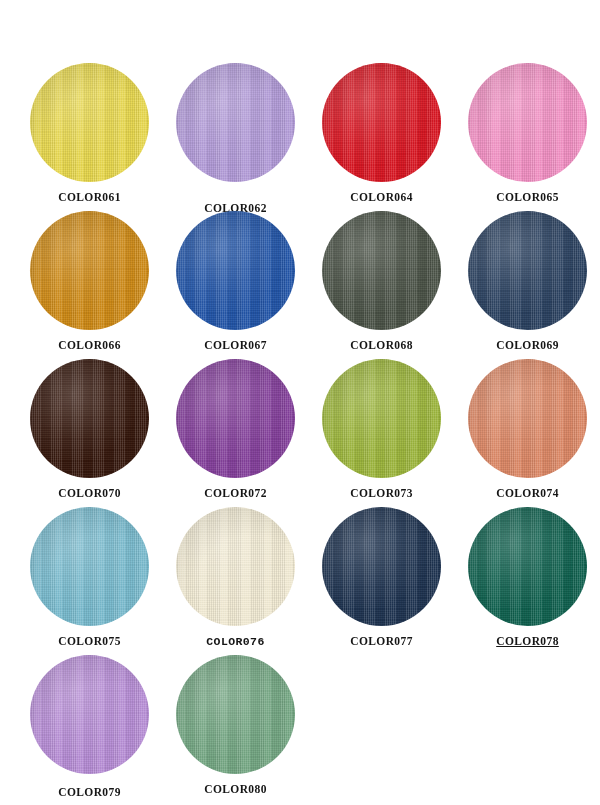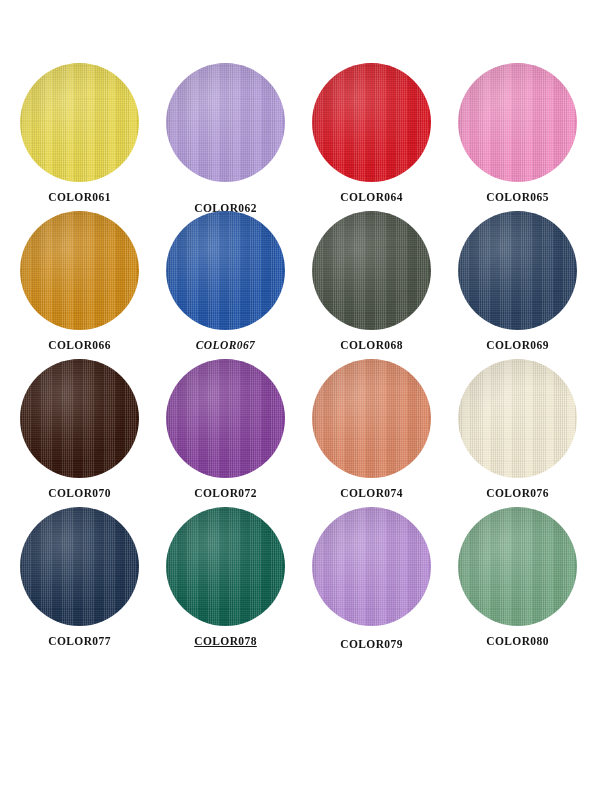--- a/index.html
+++ b/index.html
@@ -25,21 +25,21 @@
     position: absolute;
     left: 0;
     top: 0;
     width: 600px;
     height: 805px;
     display: grid;
     grid-template-columns: repeat(4, 146px);
     grid-template-rows: repeat(5, 148px);
     justify-content: start;
     align-content: start;
-    padding-left: 20px;
+    padding-left: 30px;
     padding-top: 63px;
     box-sizing: border-box;
   }
   .swatch-cell {
     position: relative;
     width: 146px;
     height: 148px;
     display: flex;
     flex-direction: column;
     align-items: flex-start;
@@ -122,45 +122,53 @@
       <div class="swatch-cell">
         <div class="swatch-disc" style="background-color: rgb(242, 145, 196);"></div>
         <div class="swatch-label" style="color: rgb(21, 21, 21);">COLOR065</div>
       </div>
       <div class="swatch-cell">
         <div class="swatch-disc" style="background-color: rgb(206, 138, 22);"></div>
         <div class="swatch-label" style="color: rgb(21, 21, 21);">COLOR066</div>
       </div>
       <div class="swatch-cell">
         <div class="swatch-disc" style="background-color: rgb(34, 85, 168);"></div>
-        <div class="swatch-label" style="color: rgb(21, 21, 21); font-style: italic;">COLOR067</div>
+        <div class="swatch-label" style="color: rgb(21, 21, 21);">COLOR067</div>
       </div>
       <div class="swatch-cell">
         <div class="swatch-disc" style="background-color: rgb(74, 82, 70);"></div>
         <div class="swatch-label" style="color: rgb(21, 21, 21);">COLOR068</div>
       </div>
       <div class="swatch-cell">
         <div class="swatch-disc" style="background-color: rgb(42, 65, 96);"></div>
         <div class="swatch-label" style="color: rgb(21, 21, 21);">COLOR069</div>
       </div>
       <div class="swatch-cell">
         <div class="swatch-disc" style="background-color: rgb(53, 23, 12);"></div>
         <div class="swatch-label" style="color: rgb(21, 21, 21);">COLOR070</div>
       </div>
       <div class="swatch-cell">
         <div class="swatch-disc" style="background-color: rgb(132, 64, 155);"></div>
         <div class="swatch-label" style="color: rgb(21, 21, 21);">COLOR072</div>
       </div>
       <div class="swatch-cell">
+        <div class="swatch-disc" style="background-color: rgb(156, 181, 60);"></div>
+        <div class="swatch-label" style="color: rgb(21, 21, 21);">COLOR073</div>
+      </div>
+      <div class="swatch-cell">
         <div class="swatch-disc" style="background-color: rgb(220, 136, 102);"></div>
         <div class="swatch-label" style="color: rgb(21, 21, 21);">COLOR074</div>
       </div>
       <div class="swatch-cell">
+        <div class="swatch-disc" style="background-color: rgb(121, 187, 206);"></div>
+        <div class="swatch-label" style="color: rgb(21, 21, 21);">COLOR075</div>
+      </div>
+      <div class="swatch-cell">
         <div class="swatch-disc" style="background-color: rgb(242, 235, 212);"></div>
-        <div class="swatch-label" style="color: rgb(21, 21, 21);">COLOR076</div>
+        <div class="swatch-label" style="color: rgb(21, 21, 21); font-family: Liberation Mono, monospace;">COLOR076</div>
       </div>
       <div class="swatch-cell">
         <div class="swatch-disc" style="background-color: rgb(30, 51, 80);"></div>
         <div class="swatch-label" style="color: rgb(21, 21, 21);">COLOR077</div>
       </div>
       <div class="swatch-cell">
         <div class="swatch-disc" style="background-color: rgb(16, 97, 79);"></div>
         <div class="swatch-label" style="color: rgb(21, 21, 21); text-decoration: underline;">COLOR078</div>
       </div>
       <div class="swatch-cell">

